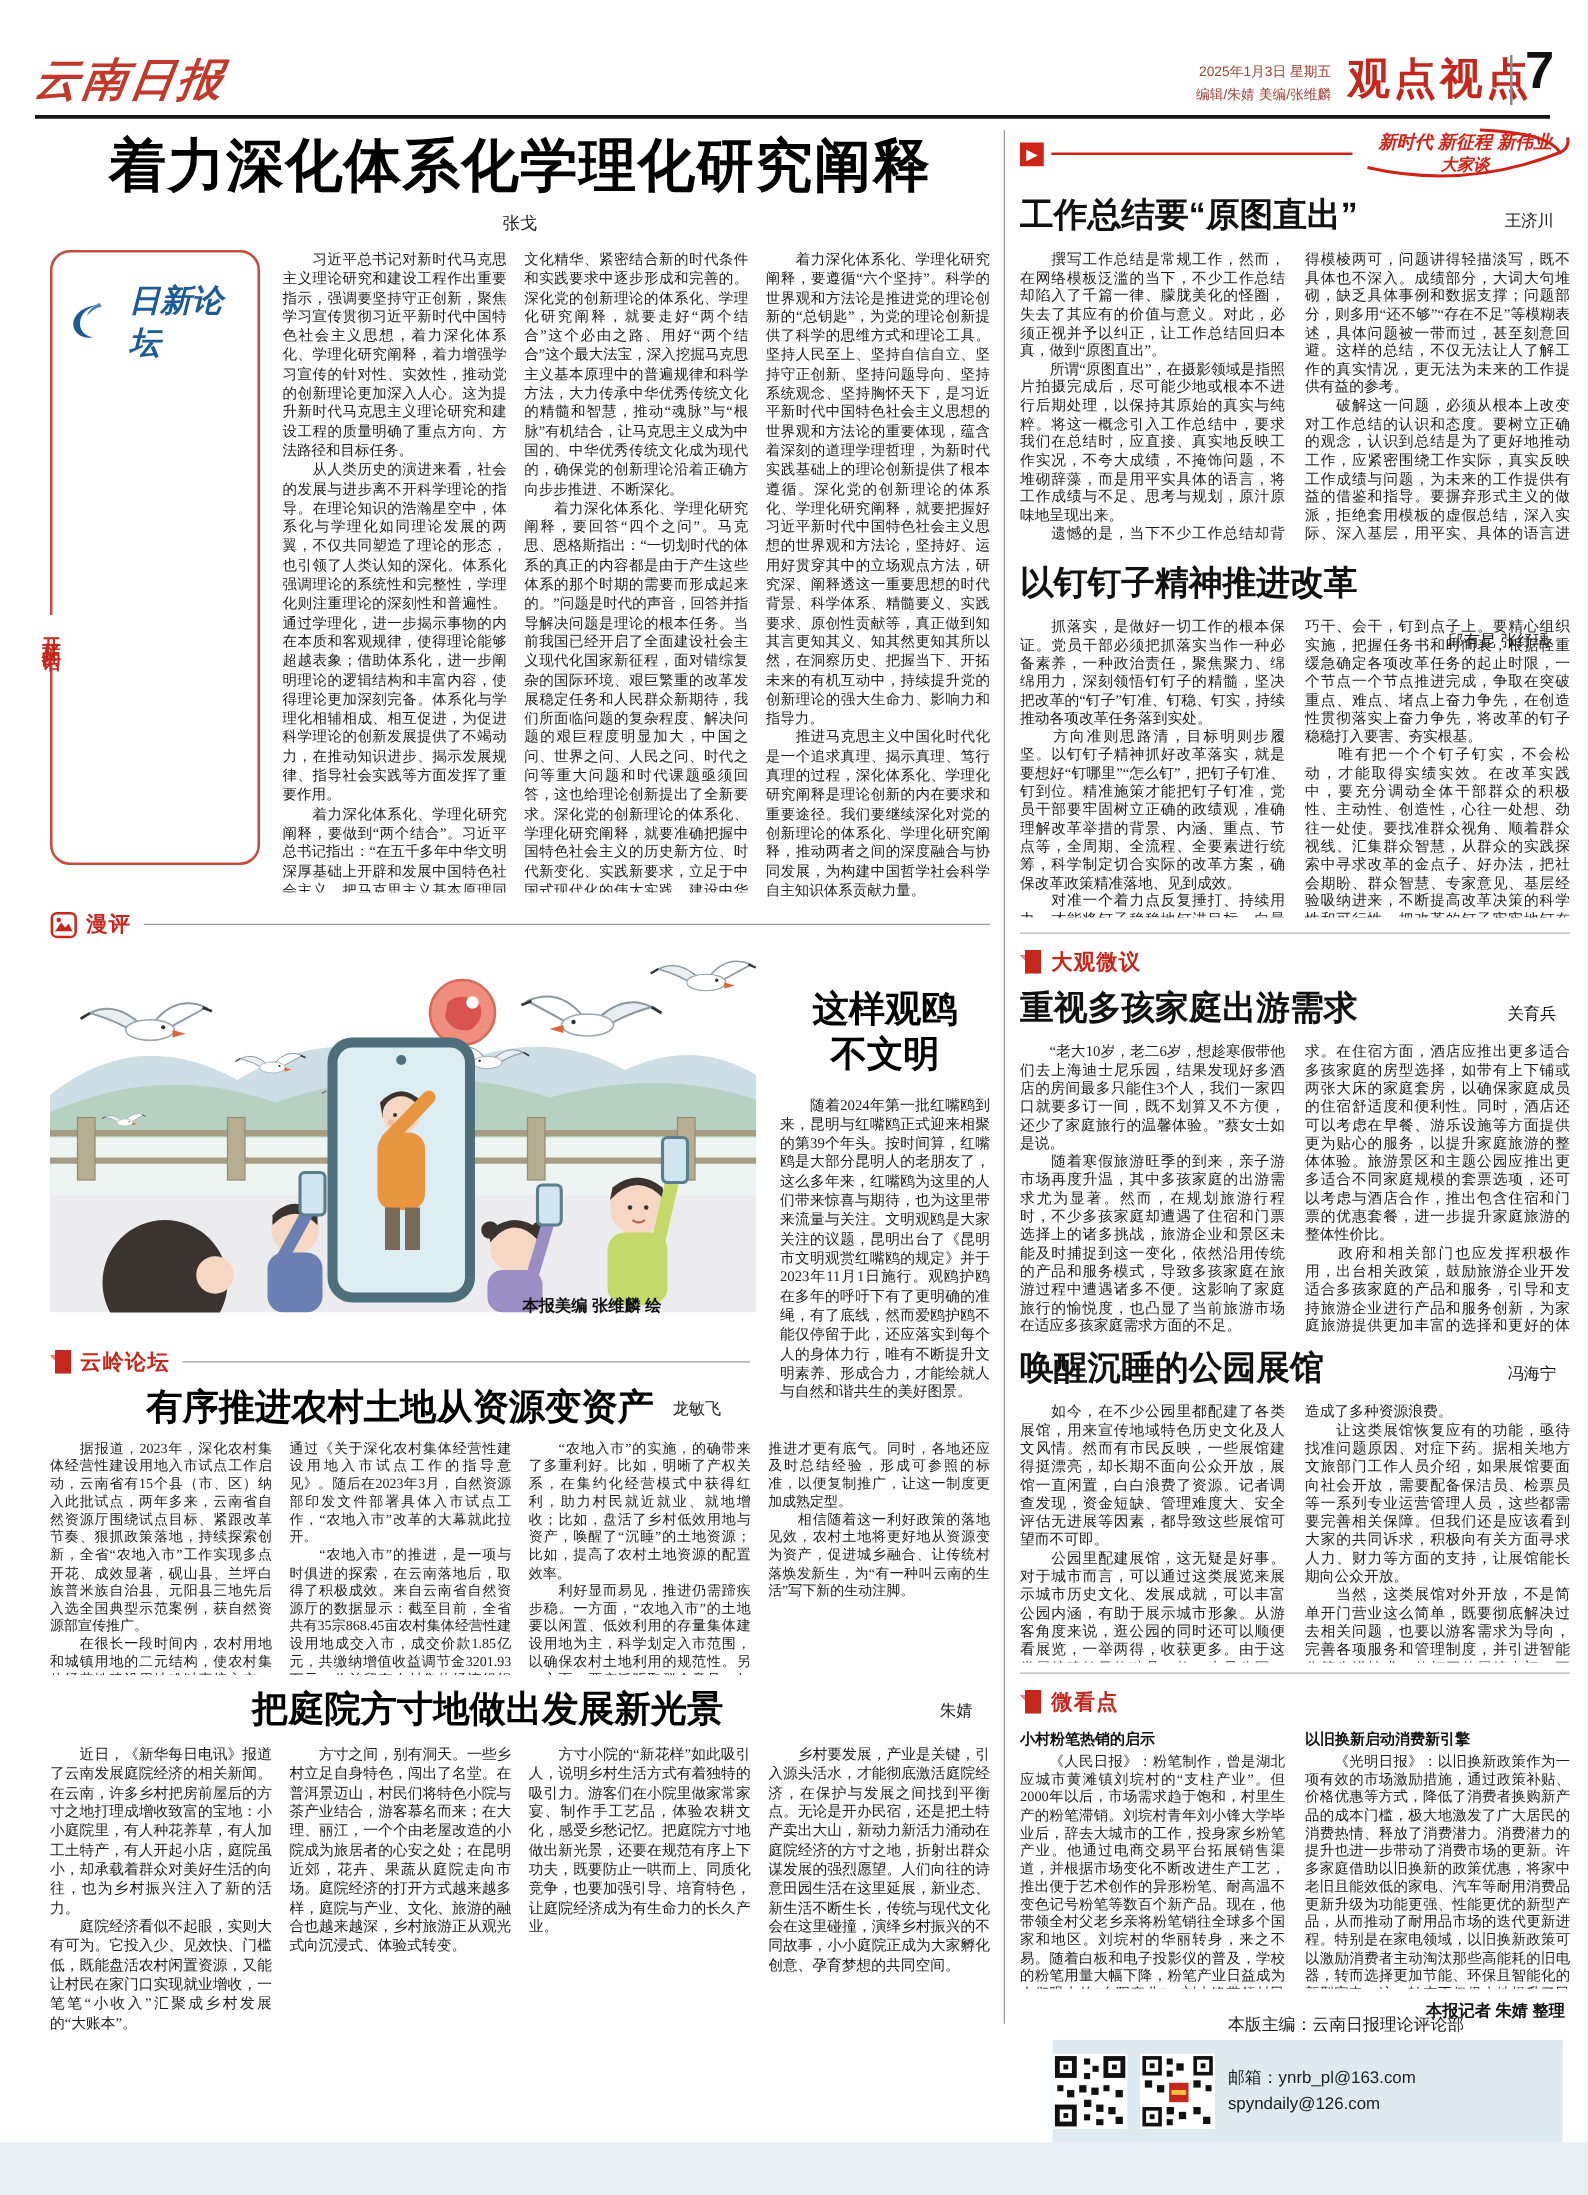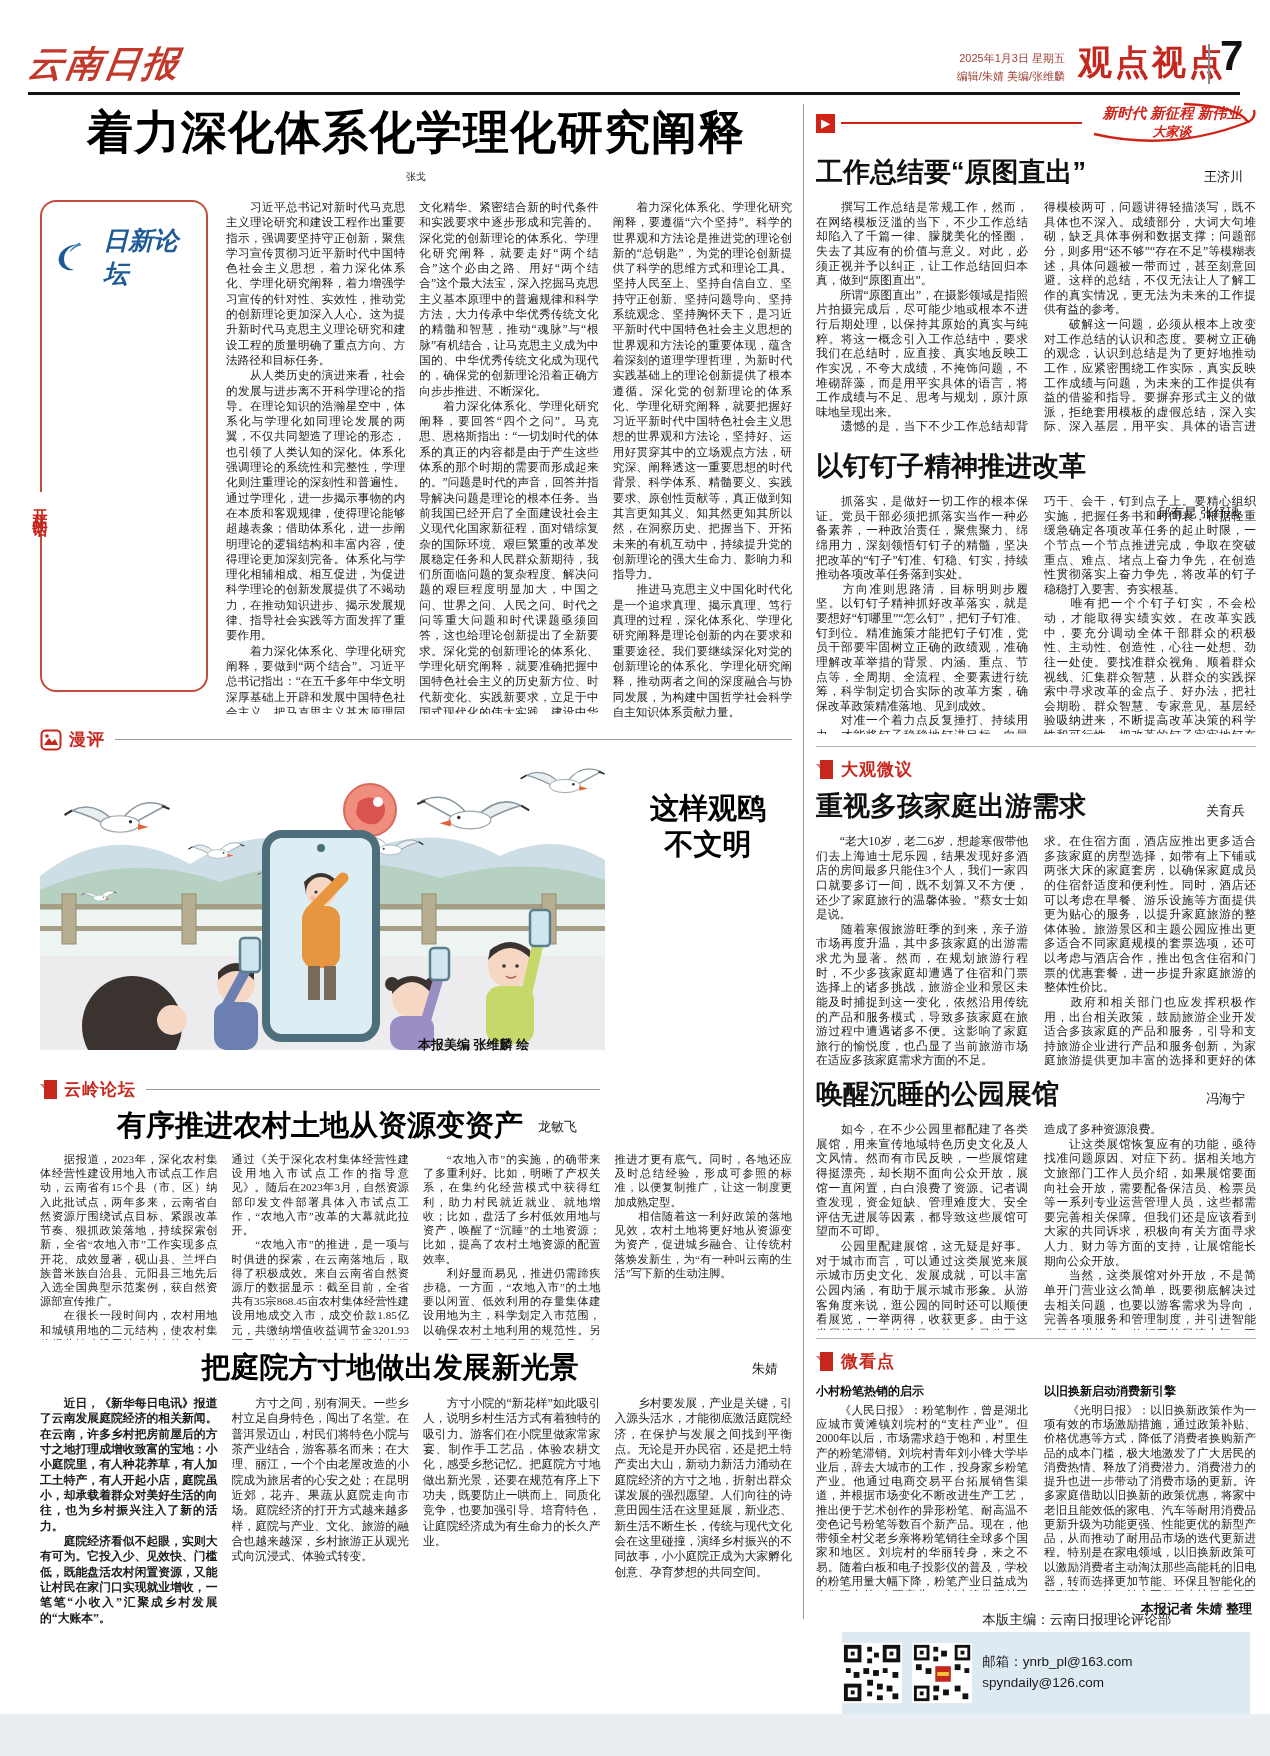--- a/index.html
+++ b/index.html
@@ -23,21 +23,21 @@
              color:#1c1c1c;overflow:hidden;}
   .label-red{font-size:17px;font-weight:900;color:#c5271d;letter-spacing:1px;}
   .hline{flex:1;height:1px;background:#9a9a9a;margin-left:10px;align-self:center;}
   .secline{position:absolute;width:440px;height:1px;background:#b5b5b5;left:0;}
   .art-title{font-weight:900;color:#000;letter-spacing:0;}
   .author{font-size:13px;color:#222;}
   
   #left{position:absolute;left:40px;top:100px;width:752px;}
   .main-title{position:absolute;left:0;top:2px;width:100%;text-align:center;font-size:46px;
               font-weight:900;letter-spacing:1px;}
-  .main-author{position:absolute;left:0;top:70px;width:100%;text-align:center;font-size:10px;}
+  .main-author{position:absolute;left:0;top:70px;width:100%;text-align:center;font-size:14px;}
   .maincols{position:absolute;left:0;top:100px;width:752px;height:514px;display:flex;gap:14px;}
   .maincol{flex:1;font-size:11.6px;line-height:1.32;height:514px;}
   .mainnote{font-family:"Liberation Sans",sans-serif;font-weight:700;}
   
   .forumbox{position:relative;width:168px;min-width:168px;border:2px solid #c44d3e;
             border-radius:16px;padding:16px 12px 10px 14px;box-sizing:border-box;height:492px;
             margin-right:4px;}
   .forumlogo{display:flex;align-items:center;gap:20px;margin:6px 0 29px 0;}
   .forumlogo span{font-size:25px;font-weight:900;font-style:italic;color:#1d5a96;letter-spacing:0;}
   .forumtext{font-size:13.5px;line-height:1.78;}
@@ -225,20 +225,21 @@
         <rect x="446" y="228" width="48" height="58" rx="14" fill="#c5d96b"></rect>
         <line x1="486" y1="238" x2="498" y2="186" stroke="#c5d96b" stroke-width="11" stroke-linecap="round"></line>
         <rect x="490" y="152" width="20" height="36" rx="4" fill="#cfe6ee" stroke="#5b7e8c" stroke-width="2.5"></rect>
       </svg>
       <div class="caption">本报美编 张维麟 绘</div>
 
       
       <div class="gullblock">
         <div class="gulltitle art-title">这样观鸥
 不文明</div>
+        <div class="gullbody serifbody">　　随着2024年第一批红嘴鸥到来，昆明与红嘴鸥正式迎来相聚的第39个年头。按时间算，红嘴鸥是大部分昆明人的老朋友了，这么多年来，红嘴鸥为这里的人们带来惊喜与期待，也为这里带来流量与关注。文明观鸥是大家关注的议题，昆明出台了《昆明市文明观赏红嘴鸥的规定》并于2023年11月1日施行。观鸥护鸥在多年的呼吁下有了更明确的准绳，有了底线，然而爱鸥护鸥不能仅停留于此，还应落实到每个人的身体力行，唯有不断提升文明素养、形成合力，才能绘就人与自然和谐共生的美好图景。</div>
       </div>
     </div>
 
     <div class="yunlinghead">
       <svg width="17" height="19" viewBox="0 0 17 19" style="margin-right:7px;">
         <path d="M4,0 H17 V19 H4 V8 L0,4 H4 Z" fill="#c5271d"></path>
           <path d="M4,8 L0,4 H4 Z" fill="#e08a80"></path>
       </svg>
       <span class="label-red">云岭论坛</span>
       <span class="hline"></span>
@@ -252,21 +253,21 @@
 　　“农地入市”的推进，是一项与时俱进的探索，在云南落地后，取得了积极成效。来自云南省自然资源厅的数据显示：截至目前，全省共有35宗868.45亩农村集体经营性建设用地成交入市，成交价款1.85亿元，共缴纳增值收益调节金3201.93万元，收益留存农村集体经济组织3972.25万元，分配农民个人285.17万元。这直观地见证了这一政策带来的现实改变。</div>
       <div class="smallcol serifbody">　　“农地入市”的实施，的确带来了多重利好。比如，明晰了产权关系，在集约化经营模式中获得红利，助力村民就近就业、就地增收；比如，盘活了乡村低效用地与资产，唤醒了“沉睡”的土地资源；比如，提高了农村土地资源的配置效率。
 　　利好显而易见，推进仍需蹄疾步稳。一方面，“农地入市”的土地要以闲置、低效利用的存量集体建设用地为主，科学划定入市范围，以确保农村土地利用的规范性。另一方面，要广泛听取群众意见，如何分、谁来分等收益分配问题要有明确说法，如此“农地入市”的进一步</div>
       <div class="smallcol serifbody">推进才更有底气。同时，各地还应及时总结经验，形成可参照的标准，以便复制推广，让这一制度更加成熟定型。
 　　相信随着这一利好政策的落地见效，农村土地将更好地从资源变为资产，促进城乡融合、让传统村落焕发新生，为“有一种叫云南的生活”写下新的生动注脚。</div>
     </div>
 
     <div class="courttitle art-title">把庭院方寸地做出发展新光景</div>
     <div class="courtauthor author">朱婧</div>
     <div class="courtbody">
-      <div class="smallcol serifbody" style="font-size:11.8px;line-height:1.3;font-weight:bold;">　　近日，《新华每日电讯》报道了云南发展庭院经济的相关新闻。在云南，许多乡村把房前屋后的方寸之地打理成增收致富的宝地：小小庭院里，有人种花养草，有人加工土特产，有人开起小店，庭院虽小，却承载着群众对美好生活的向往，也为乡村振兴注入了新的活力。
+      <div class="smallcol serifbody" style="font-size:11.8px;line-height:1.3;">　　近日，《新华每日电讯》报道了云南发展庭院经济的相关新闻。在云南，许多乡村把房前屋后的方寸之地打理成增收致富的宝地：小小庭院里，有人种花养草，有人加工土特产，有人开起小店，庭院虽小，却承载着群众对美好生活的向往，也为乡村振兴注入了新的活力。
 　　庭院经济看似不起眼，实则大有可为。它投入少、见效快、门槛低，既能盘活农村闲置资源，又能让村民在家门口实现就业增收，一笔笔“小收入”汇聚成乡村发展的“大账本”。</div>
       <div class="smallcol serifbody" style="font-size:11.8px;line-height:1.3;">　　方寸之间，别有洞天。一些乡村立足自身特色，闯出了名堂。在普洱景迈山，村民们将特色小院与茶产业结合，游客慕名而来；在大理、丽江，一个个由老屋改造的小院成为旅居者的心安之处；在昆明近郊，花卉、果蔬从庭院走向市场。庭院经济的打开方式越来越多样，庭院与产业、文化、旅游的融合也越来越深，乡村旅游正从观光式向沉浸式、体验式转变。</div>
       <div class="smallcol serifbody" style="font-size:11.8px;line-height:1.3;">　　方寸小院的“新花样”如此吸引人，说明乡村生活方式有着独特的吸引力。游客们在小院里做家常家宴、制作手工艺品，体验农耕文化，感受乡愁记忆。把庭院方寸地做出新光景，还要在规范有序上下功夫，既要防止一哄而上、同质化竞争，也要加强引导、培育特色，让庭院经济成为有生命力的长久产业。</div>
       <div class="smallcol serifbody" style="font-size:11.8px;line-height:1.3;">　　乡村要发展，产业是关键，引入源头活水，才能彻底激活庭院经济，在保护与发展之间找到平衡点。无论是开办民宿，还是把土特产卖出大山，新动力新活力涌动在庭院经济的方寸之地，折射出群众谋发展的强烈愿望。人们向往的诗意田园生活在这里延展，新业态、新生活不断生长，传统与现代文化会在这里碰撞，演绎乡村振兴的不同故事，小小庭院正成为大家孵化创意、孕育梦想的共同空间。</div>
     </div>
   </div>
 
   <div id="right">
 
     <div class="banner">

